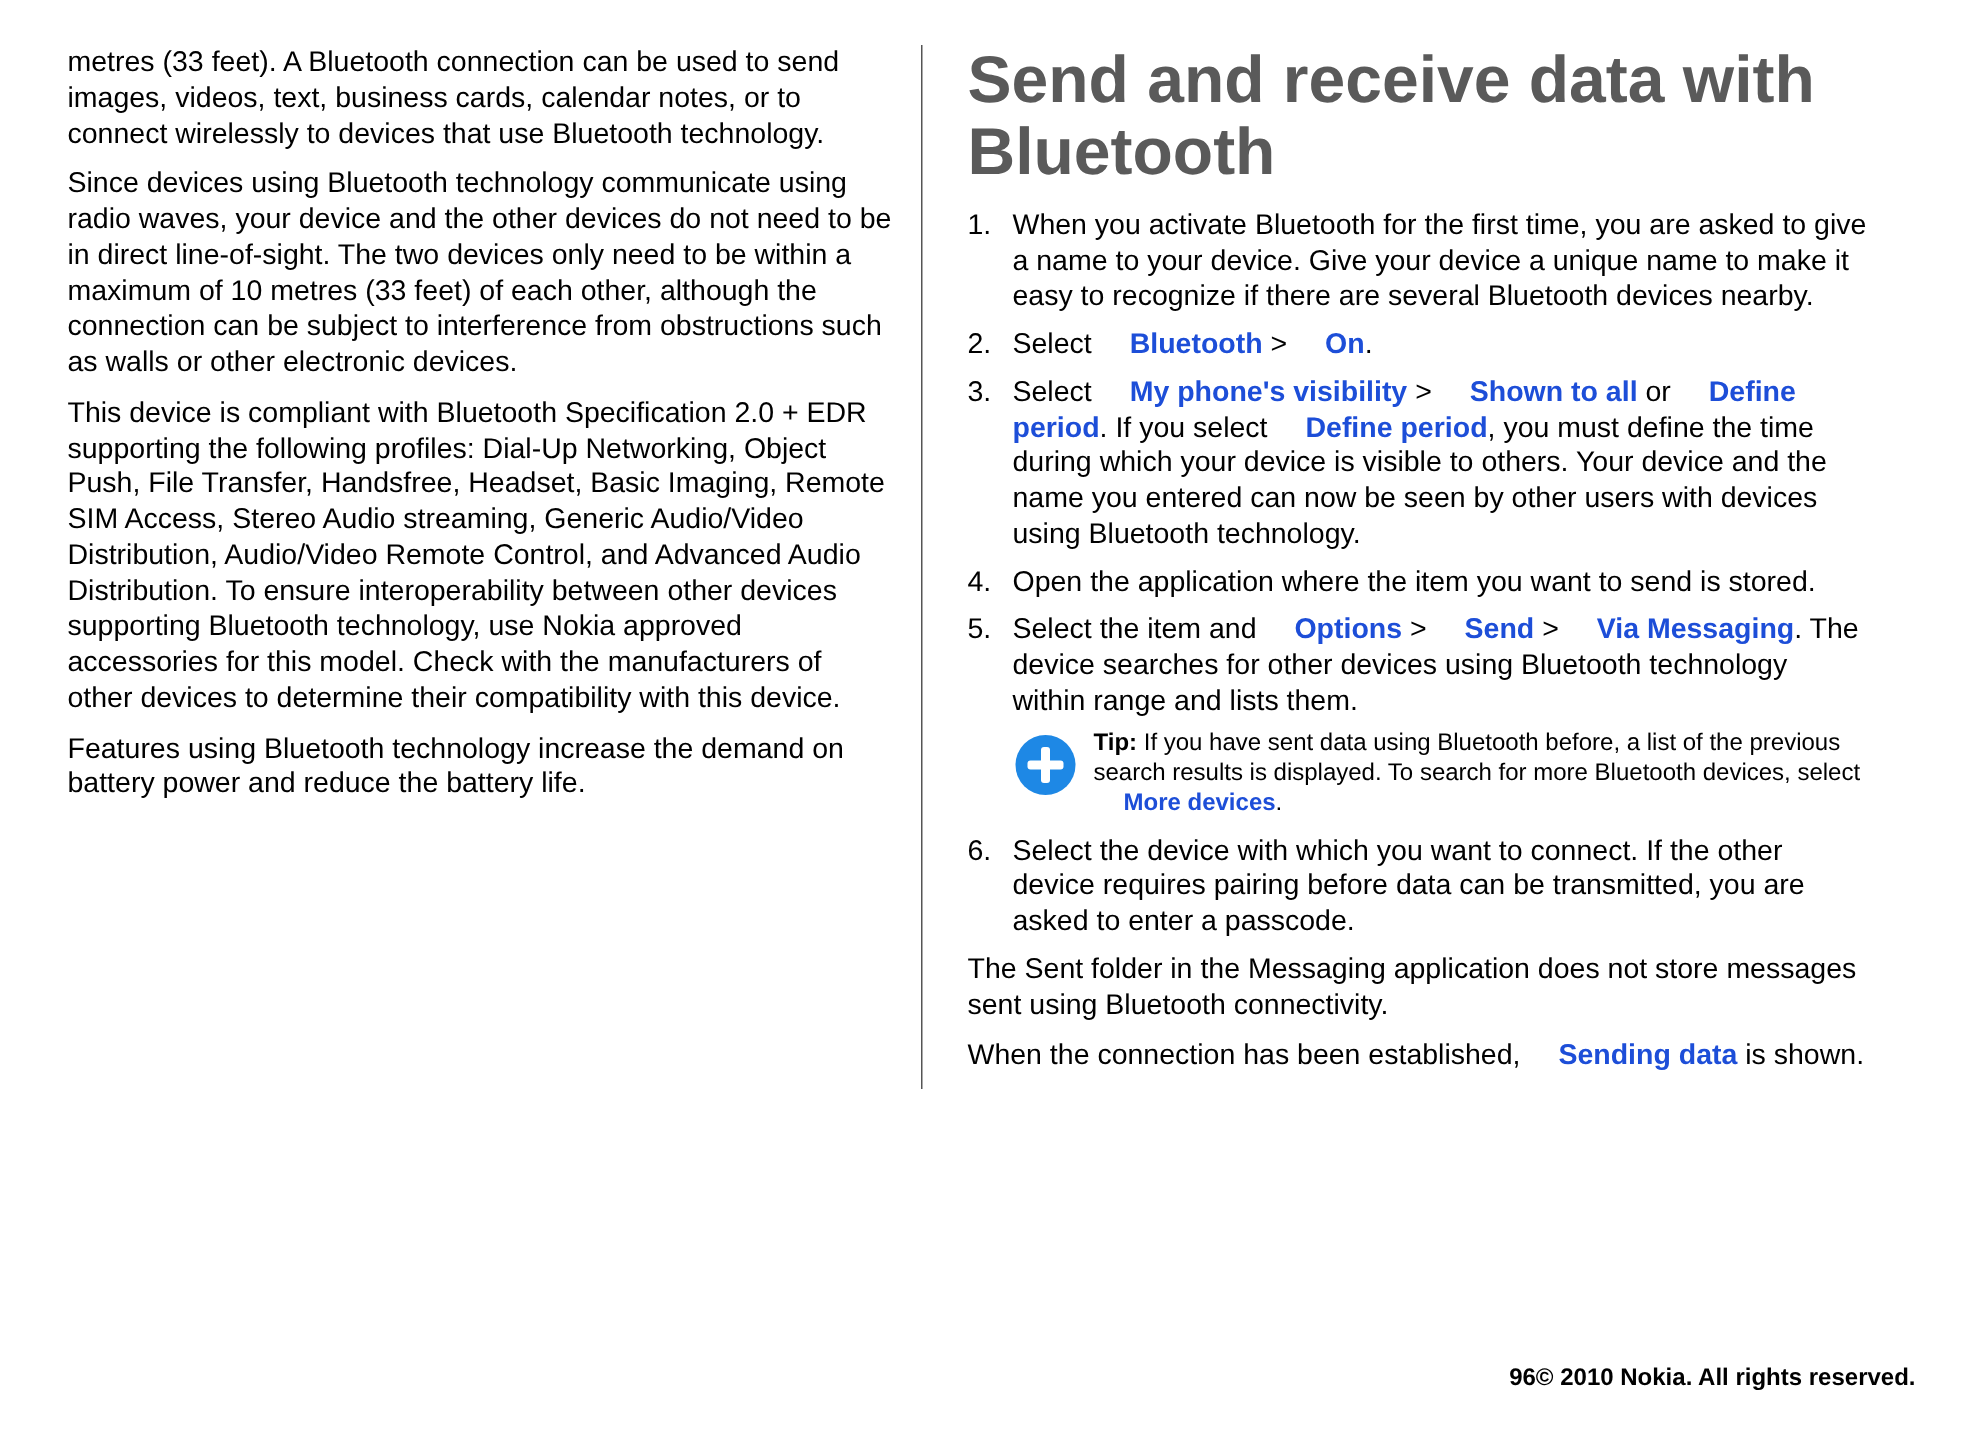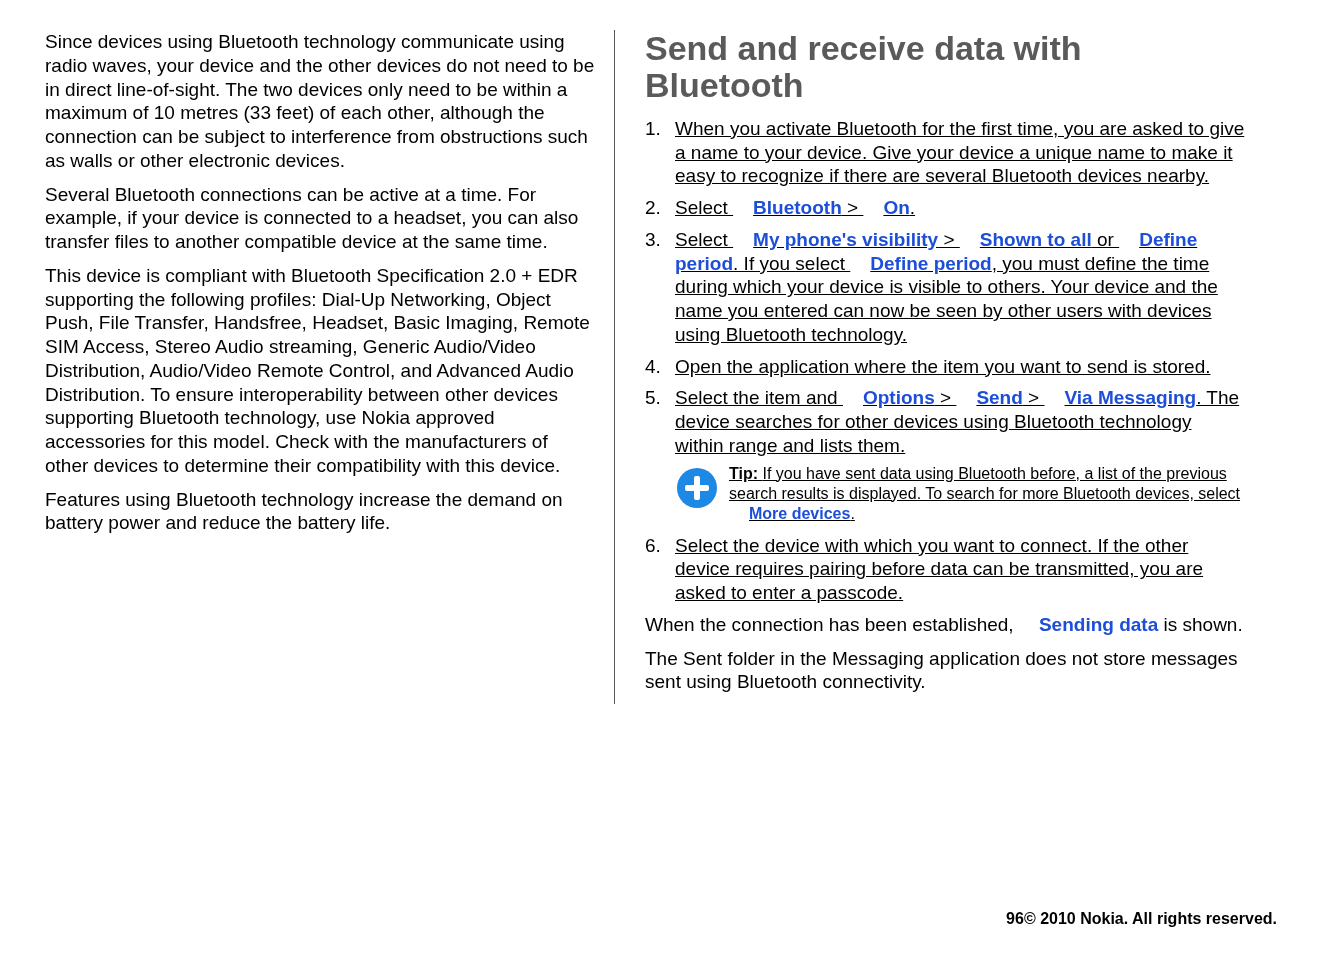--- a/index.html
+++ b/index.html
@@ -18,27 +18,27 @@
     padding-right: 20px;
   }
   .col-left { border-right: 1px solid #555; padding-left: 0; padding-right: 18px; }
   .col-right { padding-left: 30px; width: 650px; }
   p {
     font-size: 19px;
     line-height: 1.25;
     margin-bottom: 10px;
   }
   h1 {
-    font-size: 34px;
+    font-size: 44px;
     font-weight: bold;
     color: #5a5a5a;
     line-height: 1.1;
     margin-bottom: 12px;
   }
-  ol { list-style: none; counter-reset: item; text-decoration: underline; }
+  ol { list-style: none; counter-reset: item; }
   ol > li {
     counter-increment: item;
     position: relative;
     padding-left: 30px;
     font-size: 19px;
     line-height: 1.25;
     margin-bottom: 8px;
   }
   ol > li::before {
     content: counter(item) ".";
@@ -61,22 +61,22 @@
     justify-content: flex-end;
     font-size: 16px;
     font-weight: bold;
   }
 </style>
 </head>
 <body>
 
 <div class="page">
   <div class="col col-left">
+    <p>metres (33 feet). A Bluetooth connection can be used to send images, videos, text, business cards, calendar notes, or to connect wirelessly to devices that use Bluetooth technology.</p>
     <p>Since devices using Bluetooth technology communicate using radio waves, your device and the other devices do not need to be in direct line-of-sight. The two devices only need to be within a maximum of 10 metres (33 feet) of each other, although the connection can be subject to interference from obstructions such as walls or other electronic devices.</p>
-    <p>Several Bluetooth connections can be active at a time. For example, if your device is connected to a headset, you can also transfer files to another compatible device at the same time.</p>
     <p>This device is compliant with Bluetooth Specification 2.0 + EDR supporting the following profiles: Dial-Up Networking, Object Push, File Transfer, Handsfree, Headset, Basic Imaging, Remote SIM Access, Stereo Audio streaming, Generic Audio/Video Distribution, Audio/Video Remote Control, and Advanced Audio Distribution. To ensure interoperability between other devices supporting Bluetooth technology, use Nokia approved accessories for this model. Check with the manufacturers of other devices to determine their compatibility with this device.</p>
     <p>Features using Bluetooth technology increase the demand on battery power and reduce the battery life.</p>
   </div>
 
   <div class="col col-right">
     <h1>Send and receive data with Bluetooth</h1>
     <ol>
       <li>When you activate Bluetooth for the first time, you are asked to give a name to your device. Give your device a unique name to make it easy to recognize if there are several Bluetooth devices nearby.</li>
       <li>
         <span>Select </span><span class="kw">Bluetooth</span><span> &gt; </span><span class="kw">On</span><span>.</span>
@@ -97,23 +97,23 @@
             </svg>
           </div>
           <div class="tip-text">
             <span class="tip-label">Tip: </span><span>If you have sent data using Bluetooth before, a list of the previous search results is displayed. To search for more Bluetooth devices, select </span><span class="kw">More devices</span><span>.</span>
           </div>
         </div>
       </li>
       <li>Select the device with which you want to connect. If the other device requires pairing before data can be transmitted, you are asked to enter a passcode.</li>
     </ol>
 
+    <p>The Sent folder in the Messaging application does not store messages sent using Bluetooth connectivity.</p>
     <p>
       <span>When the connection has been established, </span><span class="kw">Sending data</span><span> is shown.</span>
     </p>
-    <p>The Sent folder in the Messaging application does not store messages sent using Bluetooth connectivity.</p>
   </div>
 </div>
 
 <div class="footer">
   <span>96</span>
   <span>© 2010 Nokia. All rights reserved.</span>
 </div>
 
 </body></html>

